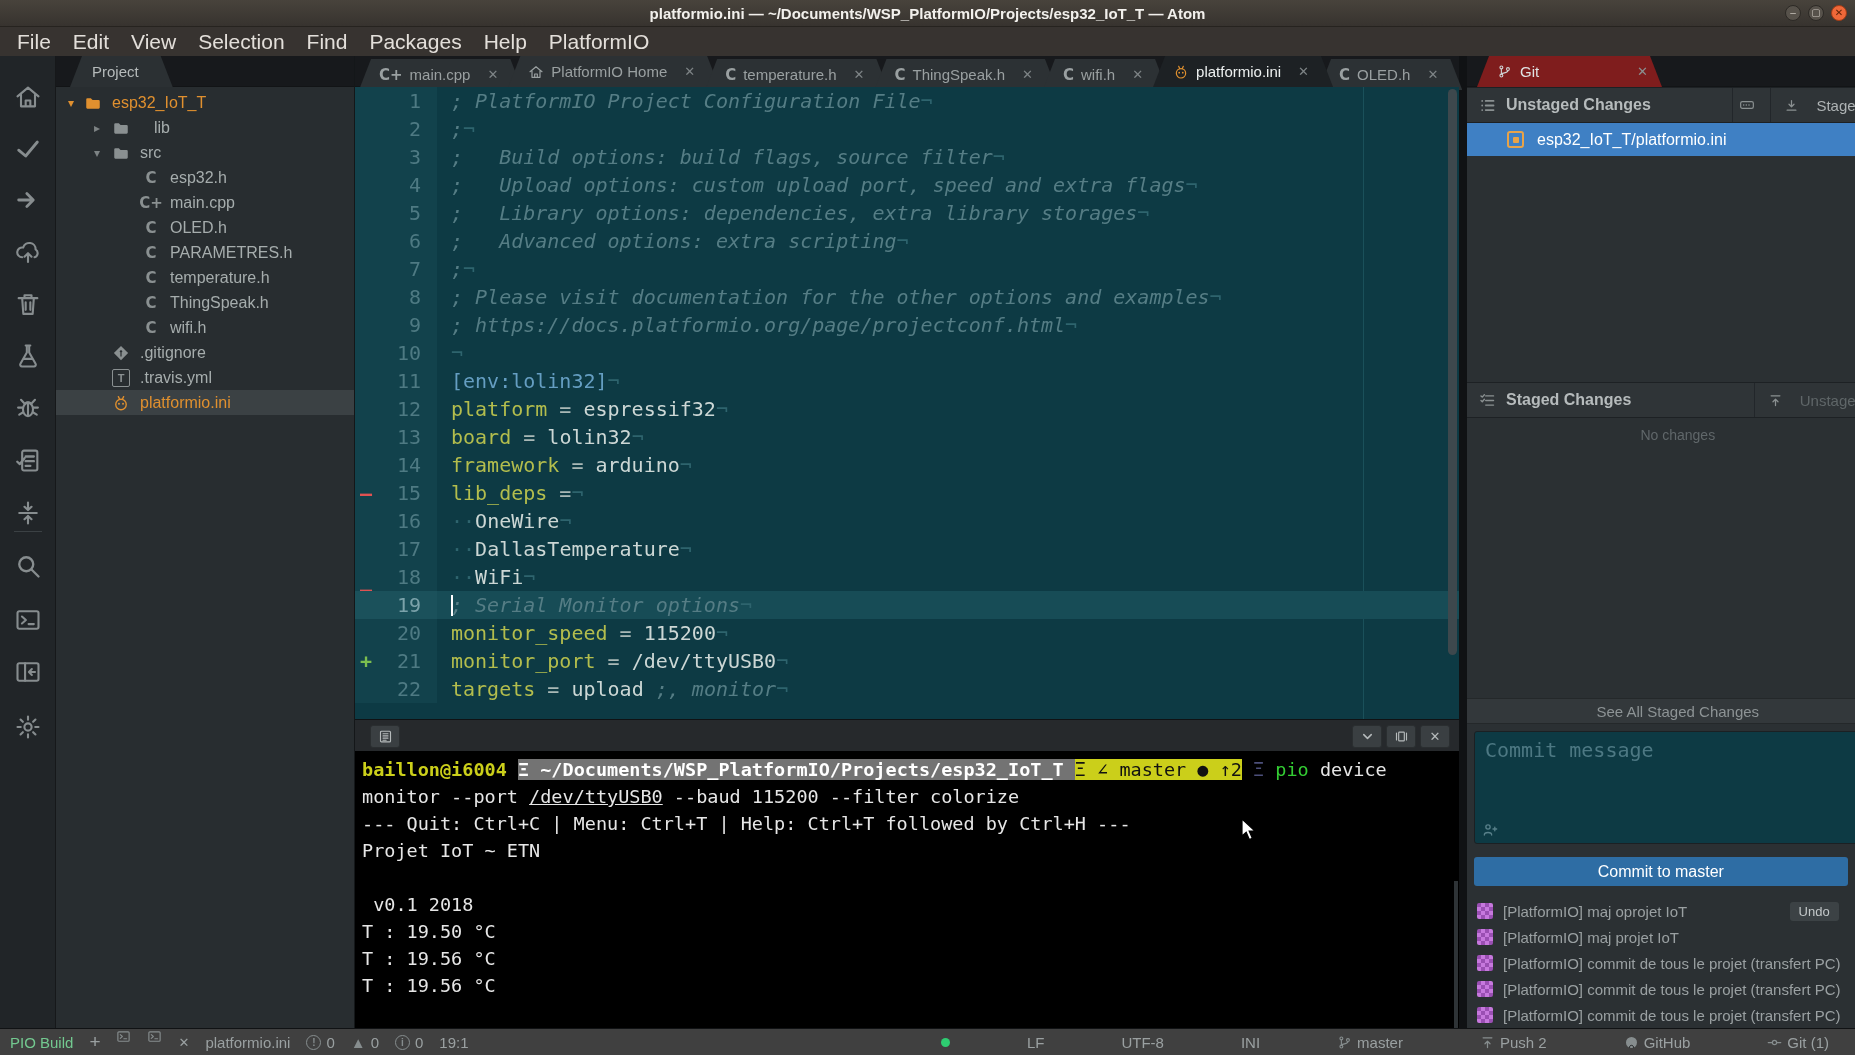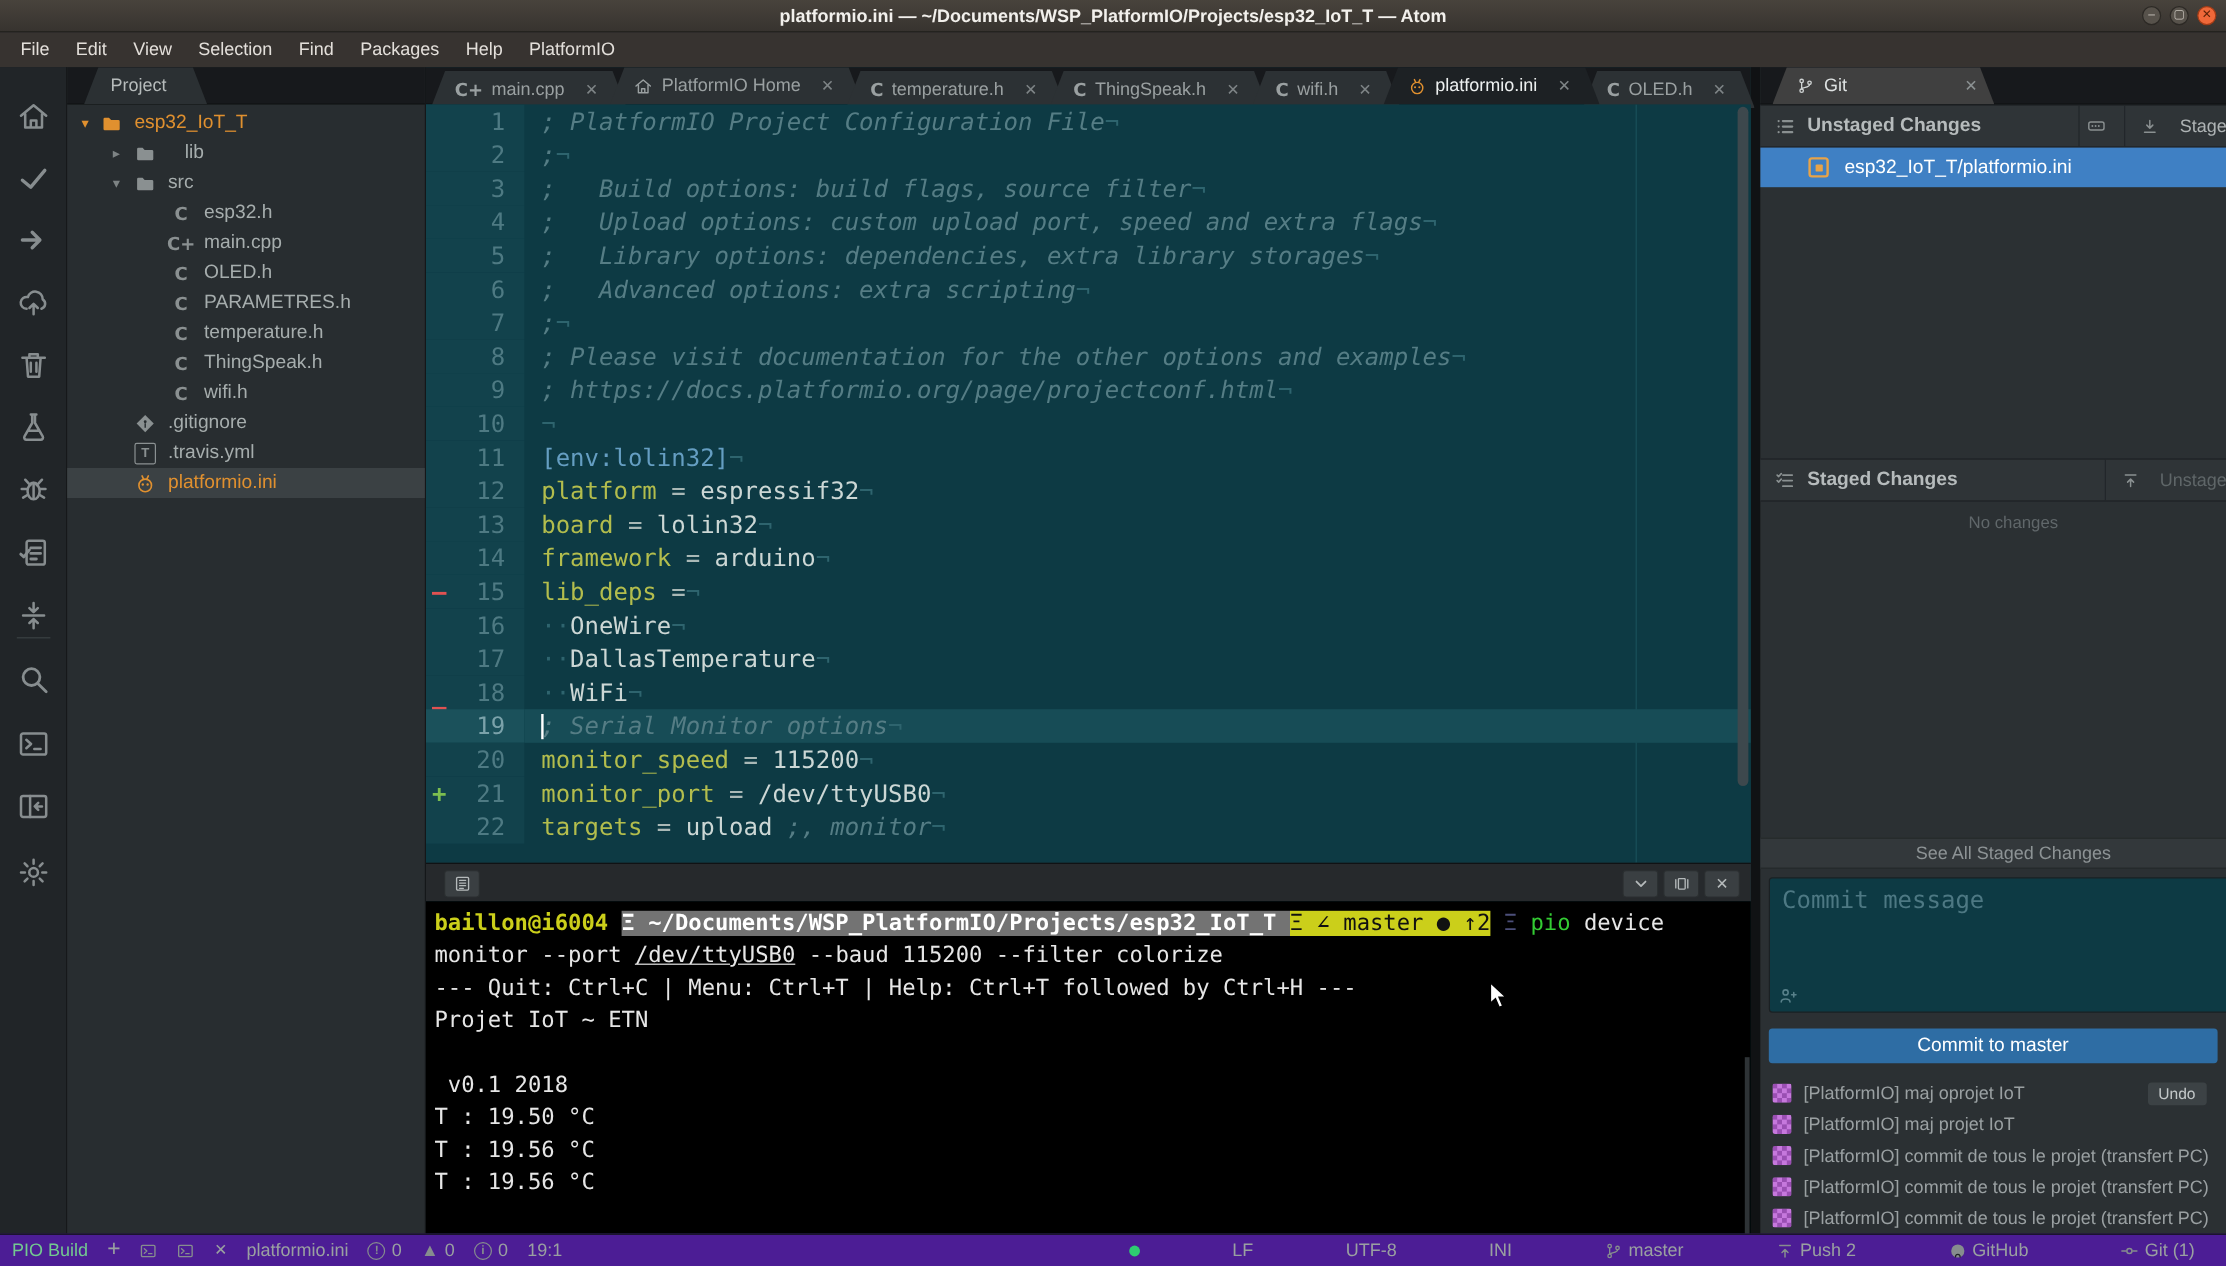--- a/index.html
+++ b/index.html
@@ -12,21 +12,21 @@
     display:flex; align-items:center; justify-content:center; }
   #titlebar .t-text { color:#f2f0ec; font-weight:bold; font-size:15px; }
   .winbtns { position:absolute; right:8px; top:5px; display:flex; gap:7px; }
   .winbtn { width:16px; height:16px; border-radius:50%; background:#57524b; border:1px solid #2c2925;
     color:#c9c4bc; font-size:10px; line-height:14px; text-align:center; }
   .winbtn.close { background:#ef6839; border-color:#a33c16; color:#5d2208; }
 
   
   #menubar { position:absolute; top:27px; left:0; right:0; height:29px; background:#373330;
     display:flex; align-items:center; padding-left:6px; }
-  .menu-item { color:#e3dfda; font-size:15px; padding:0 11px; height:29px; line-height:29px; }
+  .menu-item { color:#e3dfda; font-size:21px; padding:0 11px; height:29px; line-height:29px; }
 
   
   #main { position:absolute; top:56px; left:0; right:0; bottom:27px; display:flex; }
 
   
   #dock { position:relative; width:56px; background:#212528; border-right:1px solid #16181a; flex:none; }
   .dock-icon { position:absolute; left:14px; width:28px; height:28px; color:#878d8f; }
   .dock-div { position:absolute; left:14px; width:28px; border-top:1px solid #3b4144; }
   .icn { display:inline-flex; }
   .icn svg { width:100%; height:100%; }
@@ -98,21 +98,21 @@
   .t-g { color:#33cc33; }
   .t-ul { text-decoration:underline; }
   #termscroll { position:absolute; right:1px; top:130px; width:4px; height:160px; background:#2e3336; }
 
   
   #vdiv { width:8px; flex:none; background:#101214; }
 
   
   #gitpanel { position:relative; flex:1; background:#2b3033; display:flex; flex-direction:column; }
   #gittabbar { height:31px; background:#17191c; border-bottom:1px solid #121416; position:relative; flex:none; }
-  .gtab { position:absolute; left:10px; top:0; height:31px; width:185px; padding:0 14px 0 20px; background:#404040;
+  .gtab { position:absolute; left:10px; top:0; height:31px; width:185px; padding:0 14px 0 20px; background:#7f1d1d;
     color:#dfe3e3; font-size:15px; display:flex; align-items:center; gap:8px;
     clip-path:polygon(12px 0, calc(100% - 12px) 0, 100% 100%, 0 100%); }
   .gtab .tclose { margin-left:auto; color:#8b9192; font-size:13px; }
   .gsec-head { height:36px; background:#30353850; border-top:1px solid #1d2124; border-bottom:1px solid #1d2124;
     display:flex; align-items:center; padding:0 0 0 12px; flex:none; background:#2f3437; }
   .gsec-head .icn { width:17px; height:17px; color:#8a9091; margin-right:10px; }
   .gsec-title { font-weight:bold; font-size:16px; color:#b6bbbc; flex:1; }
   .gbtn-area { display:flex; align-items:stretch; height:100%; }
   .mini-box { width:38px; border-left:1px solid #22262a; display:flex; align-items:center; justify-content:center; color:#888f90; }
   .mini-box .icn { width:16px; height:16px; }
@@ -139,22 +139,22 @@
   .commit-count { width:34px; text-align:right; color:#5a6163; font-size:15px; }
   #commits { margin-top:12px; flex:none; }
   .crow { height:26px; display:flex; align-items:center; padding:0 8px 0 10px; gap:10px; }
   .avatar { width:16px; height:16px; border-radius:2px; flex:none;
     background:conic-gradient(#c678dd 25%, #9a4fb3 0 50%, #c678dd 0 75%, #9a4fb3 0); background-size:8px 8px; }
   .cmsg { flex:1; color:#9aa0a2; font-size:15px; white-space:nowrap; overflow:hidden; text-overflow:ellipsis; }
   .cundo { background:#3c4245; border-radius:3px; color:#c3c8c9; font-size:13px; padding:2px 9px; margin-right:2px; }
   .ctime { color:#5d6466; font-size:13px; width:30px; text-align:right; flex:none; }
 
   
-  #statusbar { position:absolute; left:0; right:0; bottom:0; height:27px; background:#4c1d95; border-top:1px solid #101214;
-    display:flex; align-items:center; font-size:15px; color:#9aa0a1; padding:0 10px; }
+  #statusbar { position:absolute; left:0; right:0; bottom:0; height:27px; background:#404040; border-top:1px solid #101214;
+    display:flex; font-size:15px; color:#9aa0a1; padding:0 10px; }
   #statusbar .sb-item { display:inline-flex; align-items:center; gap:5px; margin-right:16px; white-space:nowrap; }
   .sb-right { margin-left:auto; display:inline-flex; align-items:center;gap:39px; }
   .sb-right .sb-item { margin-right:0; margin-left:22px; }
   .pio-build { color:#73c990; }
   .sb-icon { width:15px; height:15px; display:inline-flex; color:#868d8e; }
   .circ { display:inline-block; width:15px; height:15px; border:1px solid #868d8e; border-radius:50%;
     font-size:10px; line-height:13px; text-align:center; color:#868d8e; font-weight:bold; }
   .greendot { width:9px; height:9px; border-radius:50%; background:#2ecc71; display:inline-block; }
   .sb-x { font-size:13px; }
 

